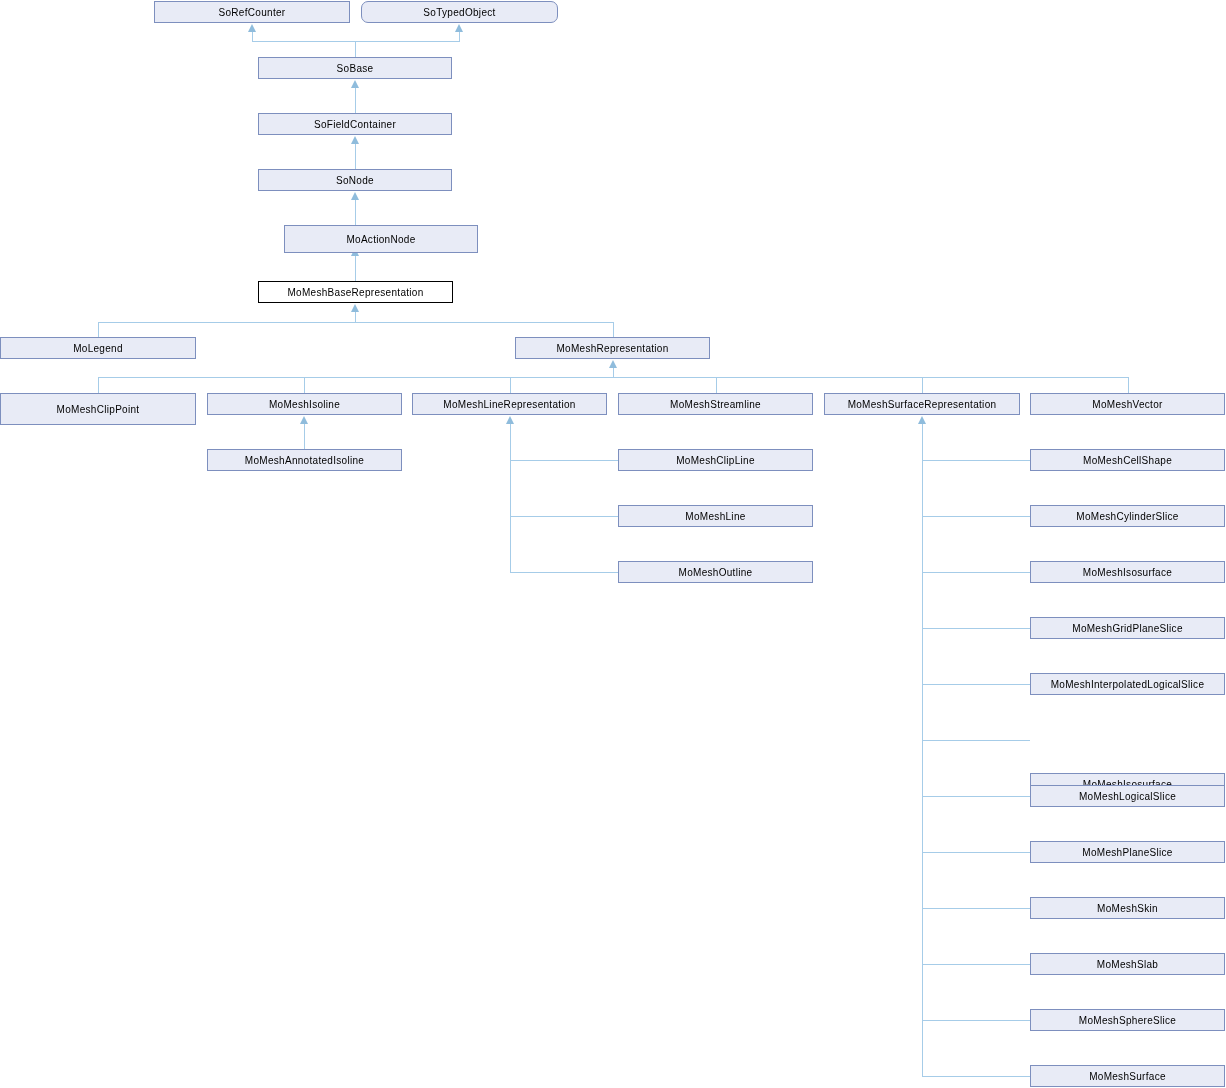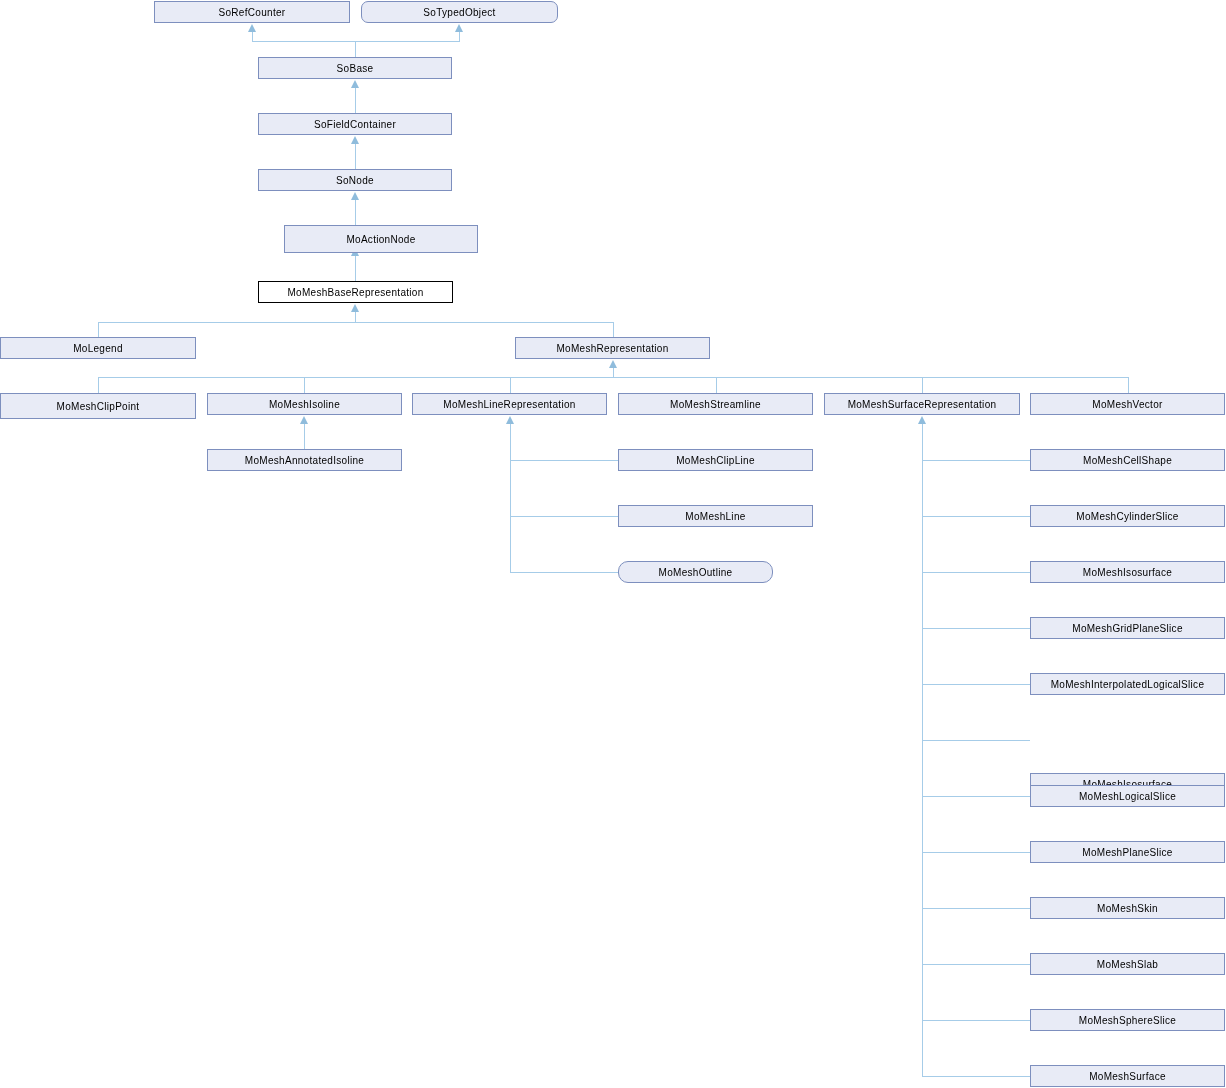--- a/index.html
+++ b/index.html
@@ -90,30 +90,30 @@
     </svg>
     <div class="node" style="left: 154px; top: 1px; width: 196px; height: 22px;">SoRefCounter</div>
     <div class="node" style="left: 361px; top: 1px; width: 197px; height: 22px; border-radius: 7px;">SoTypedObject</div>
     <div class="node" style="left: 258px; top: 57px; width: 194px; height: 22px;">SoBase</div>
     <div class="node" style="left: 258px; top: 113px; width: 194px; height: 22px;">SoFieldContainer</div>
     <div class="node" style="left: 258px; top: 169px; width: 194px; height: 22px;">SoNode</div>
     <div class="node" style="left: 258px; top: 225px; width: 194px; height: 28px; margin-left: 26px;">MoActionNode</div>
     <div class="node highlight" style="left: 258px; top: 281px; width: 195px; height: 22px;">MoMeshBaseRepresentation</div>
     <div class="node" style="left: 0px; top: 337px; width: 196px; height: 22px;">MoLegend</div>
     <div class="node" style="left: 515px; top: 337px; width: 195px; height: 22px;">MoMeshRepresentation</div>
-    <div class="node" style="left: 0px; top: 393px; width: 196px; height: 26px;">MoMeshClipPoint</div>
+    <div class="node" style="left: 0px; top: 393px; width: 196px; height: 32px;">MoMeshClipPoint</div>
     <div class="node" style="left: 207px; top: 393px; width: 195px; height: 22px;">MoMeshIsoline</div>
     <div class="node" style="left: 412px; top: 393px; width: 195px; height: 22px;">MoMeshLineRepresentation</div>
     <div class="node" style="left: 618px; top: 393px; width: 195px; height: 22px;">MoMeshStreamline</div>
     <div class="node" style="left: 824px; top: 393px; width: 196px; height: 22px; text-align: right;">MoMeshSurfaceRepresentation</div>
     <div class="node" style="left: 1030px; top: 393px; width: 195px; height: 22px;">MoMeshVector</div>
     <div class="node" style="left: 207px; top: 449px; width: 195px; height: 22px;">MoMeshAnnotatedIsoline</div>
     <div class="node" style="left: 618px; top: 449px; width: 195px; height: 22px;">MoMeshClipLine</div>
     <div class="node" style="left: 618px; top: 505px; width: 195px; height: 22px;">MoMeshLine</div>
-    <div class="node" style="left: 618px; top: 561px; width: 155px; height: 22px; border-radius: 10px;">MoMeshOutline</div>
+    <div class="node" style="left: 618px; top: 561px; width: 195px; height: 22px;">MoMeshOutline</div>
     <div class="node" style="left: 1030px; top: 449px; width: 195px; height: 22px;">MoMeshCellShape</div>
     <div class="node" style="left: 1030px; top: 505px; width: 195px; height: 22px;">MoMeshCylinderSlice</div>
     <div class="node" style="left: 1030px; top: 561px; width: 195px; height: 22px;">MoMeshIsosurface</div>
     <div class="node" style="left: 1030px; top: 617px; width: 195px; height: 22px;">MoMeshGridPlaneSlice</div>
     <div class="node" style="left: 1030px; top: 673px; width: 195px; height: 22px;">MoMeshInterpolatedLogicalSlice</div>
     <div class="node" style="left: 1030px; top: 729px; width: 195px; height: 22px; margin-top: 44px;">MoMeshIsosurface</div>
     <div class="node" style="left: 1030px; top: 785px; width: 195px; height: 22px;">MoMeshLogicalSlice</div>
     <div class="node" style="left: 1030px; top: 841px; width: 195px; height: 22px;">MoMeshPlaneSlice</div>
     <div class="node" style="left: 1030px; top: 897px; width: 195px; height: 22px;">MoMeshSkin</div>
     <div class="node" style="left: 1030px; top: 953px; width: 195px; height: 22px;">MoMeshSlab</div>

